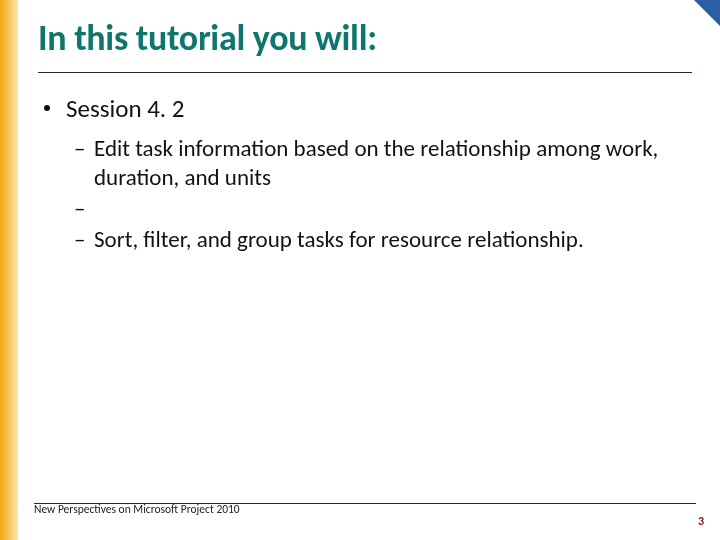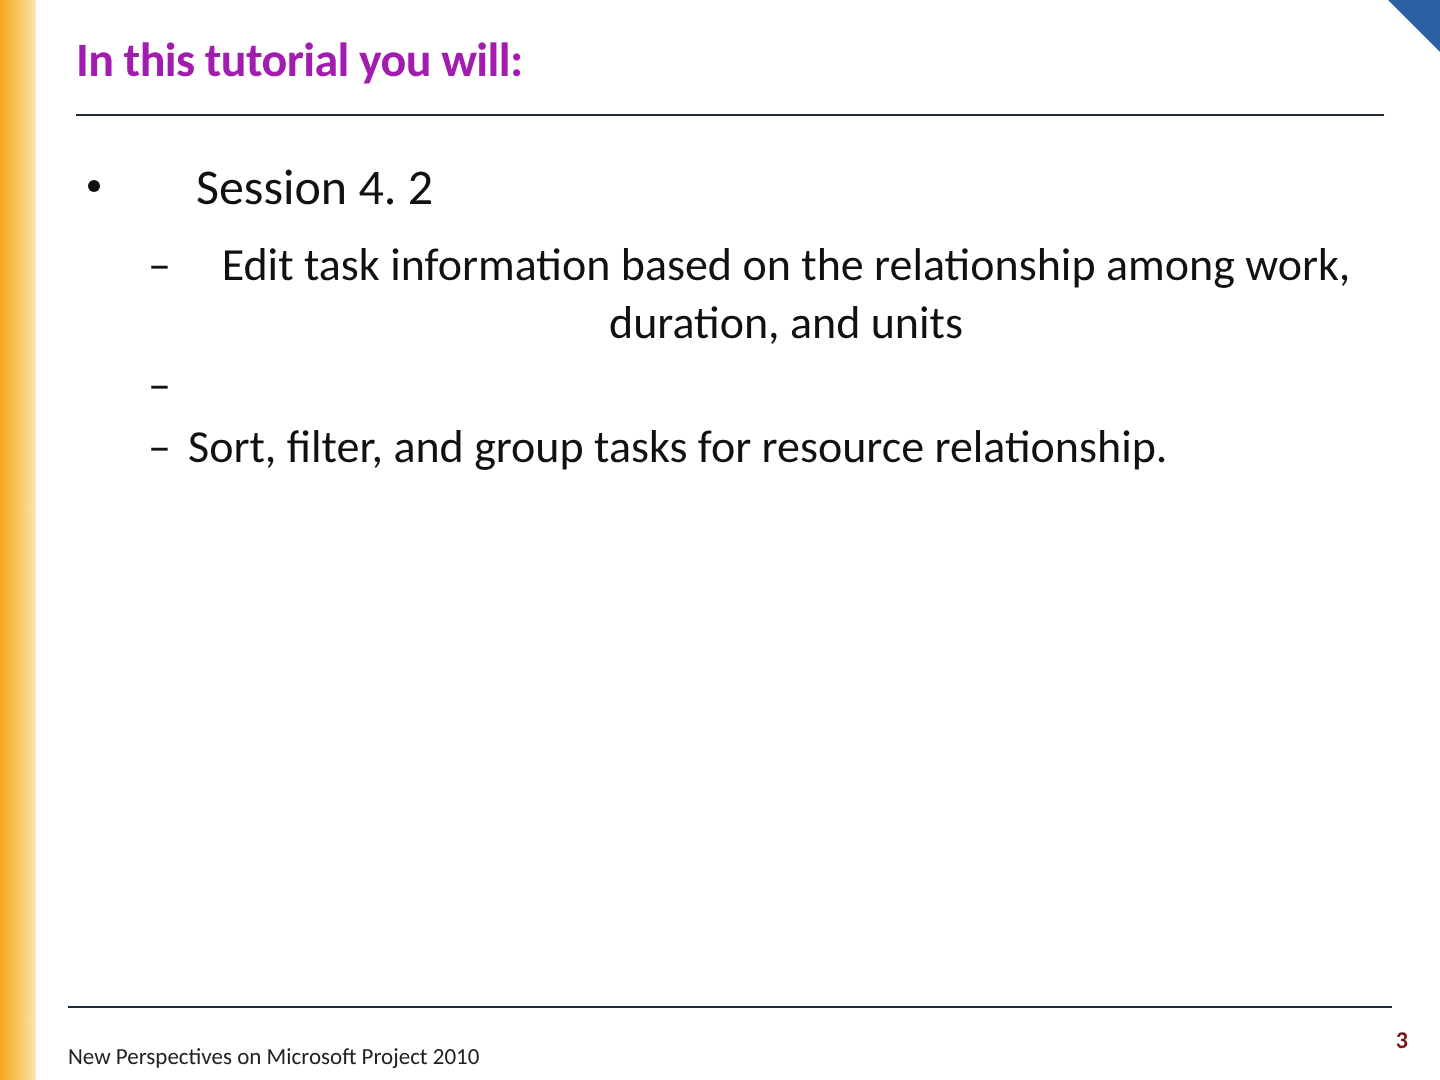--- a/index.html
+++ b/index.html
@@ -21,42 +21,41 @@
     width: 0; height: 0;
     border-top: 26px solid #2a5fa4;
     border-left: 26px solid transparent;
   }
   .content {
     position: absolute;
     left: 38px; top: 16px;
     right: 28px;
   }
   .title {
-    font-size: 24px;
+    font-size: 36px;
     font-weight: 700;
-    color: #a21caf;
+    color: #0f766e;
     letter-spacing: -0.3px;
     padding-bottom: 10px;
   }
   .rule {
     border: none;
     border-top: 1.5px solid #1f2b3a;
     margin-top: 2px;
   }
   .bullets {
     margin-top: 20px;
     font-size: 25px;
     color: #111;
   }
   .lvl1 {
     display: flex;
     align-items: flex-start;
     margin-left: 6px;
     margin-bottom: 10px;
-    gap: 32px;
   }
   .lvl1 .dot {
     width: 8px; flex: 0 0 8px;
     margin-top: 12px;
     margin-right: 14px;
   }
   .lvl1 .dot::before {
     content: "";
     display: block;
     width: 6px; height: 6px;
@@ -70,31 +69,31 @@
     align-items: flex-start;
     font-size: 23px;
     margin-bottom: 2px;
   }
   .lvl2 .dash {
     flex: 0 0 16px;
     color: #111;
     margin-right: 4px;
     line-height: 1.25;
   }
-  .lvl2 .txt { line-height: 1.25; text-align: center; }
+  .lvl2 .txt { line-height: 1.25; }
   .footer-rule {
     position: absolute;
     left: 34px; right: 24px;
     bottom: 36px;
     border: none;
     border-top: 1px solid #1f2b3a;
   }
   .footer-left {
     position: absolute;
-    left: 34px; bottom: 4px;
+    left: 34px; bottom: 24px;
     font-size: 11.5px;
     color: #222;
     font-family: Calibri, Arial, sans-serif;
   }
   .footer-right {
     position: absolute;
     right: 16px; bottom: 12px;
     font-size: 12px;
     font-weight: 700;
     color: #7a1616;

